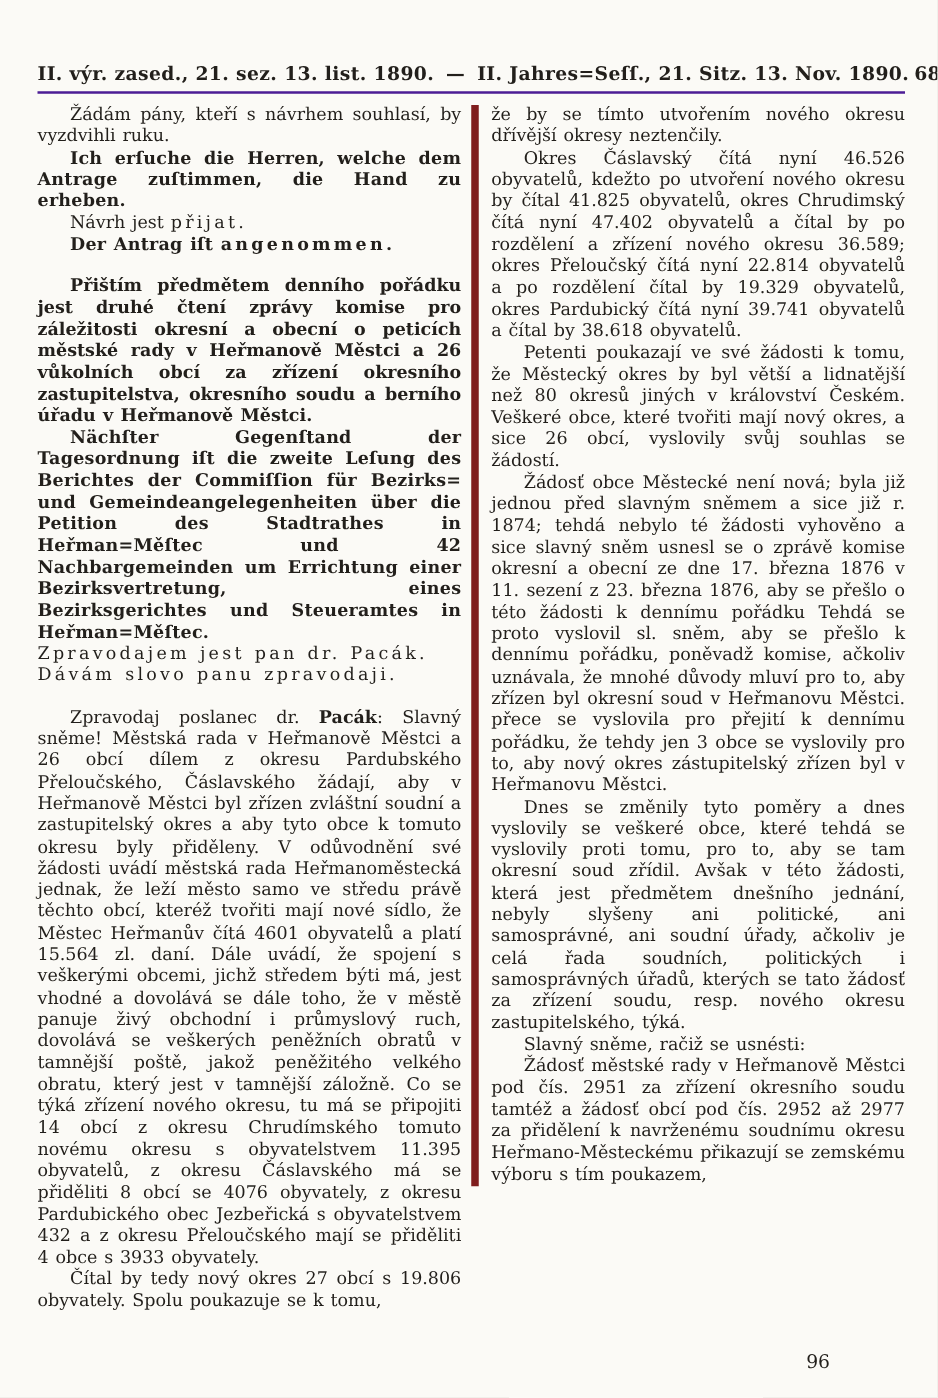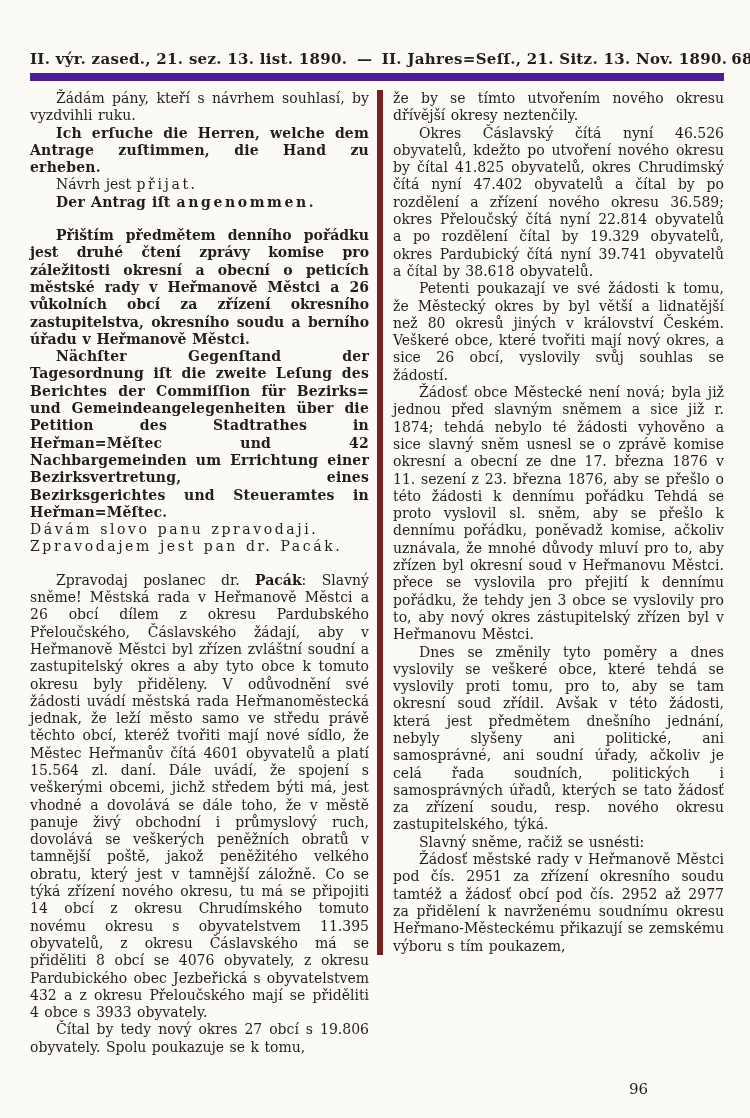--- a/index.html
+++ b/index.html
@@ -16,21 +16,21 @@
     overflow: hidden;
   }
   .header {
     display: flex;
     justify-content: space-between;
     align-items: baseline;
     font-weight: bold;
     font-size: 15px;
     letter-spacing: 0.3px;
     white-space: nowrap;
-    border-bottom: 8px solid #4c1d95;
+    border-bottom: 2px solid #4c1d95;
     padding-bottom: 5px;
   }
   .header .hgroup span { padding-right: 4px; }
   .columns {
     display: flex;
     margin-top: 9px;
     align-items: flex-start;
   }
   .col {
     box-sizing: border-box;
@@ -45,21 +45,21 @@
   p.para { margin: 0; }
   p.para.indent { text-indent: 26px; }
   p.para.gap { margin-top: 16px; }
   p.para.bold { font-weight: bold; }
   p.para.fraktur { font-weight: bold; letter-spacing: 0.2px; }
   span.bold { font-weight: bold; }
   span.spaced { letter-spacing: 2.6px; }
   p.para.spaced { letter-spacing: 2.6px; text-align: left; }
   .signature {
     position: absolute;
-    right: 102px;
+    right: 86px;
     bottom: 20px;
     font-size: 15px;
   }
 </style>
 </head>
 <body>
 
 <div class="page">
   <div class="header">
     <span class="hgroup">
@@ -70,22 +70,22 @@
     <span class="folio">687</span>
   </div>
   <div class="columns">
     <div class="col col-left">
         <p class="para normal indent"><span>Žádám pány, kteří s návrhem souhlasí, by vyzdvihli ruku.</span></p>
         <p class="para fraktur indent"><span>Ich erſuche die Herren, welche dem Antrage zuſtimmen, die Hand zu erheben.</span></p>
         <p class="para normal indent"><span>Návrh jest </span><span class="spaced">přijat</span><span>.</span></p>
         <p class="para fraktur indent"><span>Der Antrag iſt </span><span class="spaced">angenommen</span><span>.</span></p>
         <p class="para bold indent gap"><span>Přištím předmětem denního pořádku jest druhé čtení zprávy komise pro záležitosti okresní a obecní o peticích městské rady v Heřmanově Městci a 26 vůkolních obcí za zřízení okresního zastupitelstva, okresního soudu a berního úřadu v Heřmanově Městci.</span></p>
         <p class="para fraktur indent"><span>Nächſter Gegenſtand der Tagesordnung iſt die zweite Leſung des Berichtes der Commiſſion für Bezirks= und Gemeindeangelegenheiten über die Petition des Stadtrathes in Heřman=Měſtec und 42 Nachbargemeinden um Errichtung einer Bezirksvertretung, eines Bezirksgerichtes und Steueramtes in Heřman=Měſtec.</span></p>
+        <p class="para spaced"><span>Zpravodajem jest pan dr. Pacák.</span></p>
         <p class="para spaced"><span>Dávám slovo panu zpravodaji.</span></p>
-        <p class="para spaced"><span>Zpravodajem jest pan dr. Pacák.</span></p>
         <p class="para normal indent gap"><span>Zpravodaj poslanec dr. </span><span class="bold">Pacák</span><span>: Slavný sněme! Městská rada v Heřmanově Městci a 26 obcí dílem z okresu Pardubského Přeloučského, Čáslavského žádají, aby v Heřmanově Městci byl zřízen zvláštní soudní a zastupitelský okres a aby tyto obce k tomuto okresu byly přiděleny. V odůvodnění své žádosti uvádí městská rada Heřmanoměstecká jednak, že leží město samo ve středu právě těchto obcí, kteréž tvořiti mají nové sídlo, že Městec Heřmanův čítá 4601 obyvatelů a platí 15.564 zl. daní. Dále uvádí, že spojení s veškerými obcemi, jichž středem býti má, jest vhodné a dovolává se dále toho, že v městě panuje živý obchodní i průmyslový ruch, dovolává se veškerých peněžních obratů v tamnější poště, jakož peněžitého velkého obratu, který jest v tamnější záložně. Co se týká zřízení nového okresu, tu má se připojiti 14 obcí z okresu Chrudímského tomuto novému okresu s obyvatelstvem 11.395 obyvatelů, z okresu Čáslavského má se přiděliti 8 obcí se 4076 obyvately, z okresu Pardubického obec Jezbeřická s obyvatelstvem 432 a z okresu Přeloučského mají se přiděliti 4 obce s 3933 obyvately.</span></p>
         <p class="para normal indent"><span>Čítal by tedy nový okres 27 obcí s 19.806 obyvately. Spolu poukazuje se k tomu,</span></p>
       </div>
     <div class="col col-right">
         <p class="para normal"><span>že by se tímto utvořením nového okresu dřívější okresy neztenčily.</span></p>
         <p class="para normal indent"><span>Okres Čáslavský čítá nyní 46.526 obyvatelů, kdežto po utvoření nového okresu by čítal 41.825 obyvatelů, okres Chrudimský čítá nyní 47.402 obyvatelů a čítal by po rozdělení a zřízení nového okresu 36.589; okres Přeloučský čítá nyní 22.814 obyvatelů a po rozdělení čítal by 19.329 obyvatelů, okres Pardubický čítá nyní 39.741 obyvatelů a čítal by 38.618 obyvatelů.</span></p>
         <p class="para normal indent"><span>Petenti poukazají ve své žádosti k tomu, že Městecký okres by byl větší a lidnatější než 80 okresů jiných v království Českém. Veškeré obce, které tvořiti mají nový okres, a sice 26 obcí, vyslovily svůj souhlas se žádostí.</span></p>
         <p class="para normal indent"><span>Žádosť obce Městecké není nová; byla již jednou před slavným sněmem a sice již r. 1874; tehdá nebylo té žádosti vyhověno a sice slavný sněm usnesl se o zprávě komise okresní a obecní ze dne 17. března 1876 v 11. sezení z 23. března 1876, aby se přešlo o této žádosti k dennímu pořádku Tehdá se proto vyslovil sl. sněm, aby se přešlo k dennímu pořádku, poněvadž komise, ačkoliv uznávala, že mnohé důvody mluví pro to, aby zřízen byl okresní soud v Heřmanovu Městci. přece se vyslovila pro přejití k dennímu pořádku, že tehdy jen 3 obce se vyslovily pro to, aby nový okres zástupitelský zřízen byl v Heřmanovu Městci.</span></p>
         <p class="para normal indent"><span>Dnes se změnily tyto poměry a dnes vyslovily se veškeré obce, které tehdá se vyslovily proti tomu, pro to, aby se tam okresní soud zřídil. Avšak v této žádosti, která jest předmětem dnešního jednání, nebyly slyšeny ani politické, ani samosprávné, ani soudní úřady, ačkoliv je celá řada soudních, politických i samosprávných úřadů, kterých se tato žádosť za zřízení soudu, resp. nového okresu zastupitelského, týká.</span></p>
         <p class="para normal indent"><span>Slavný sněme, račiž se usnésti:</span></p>

